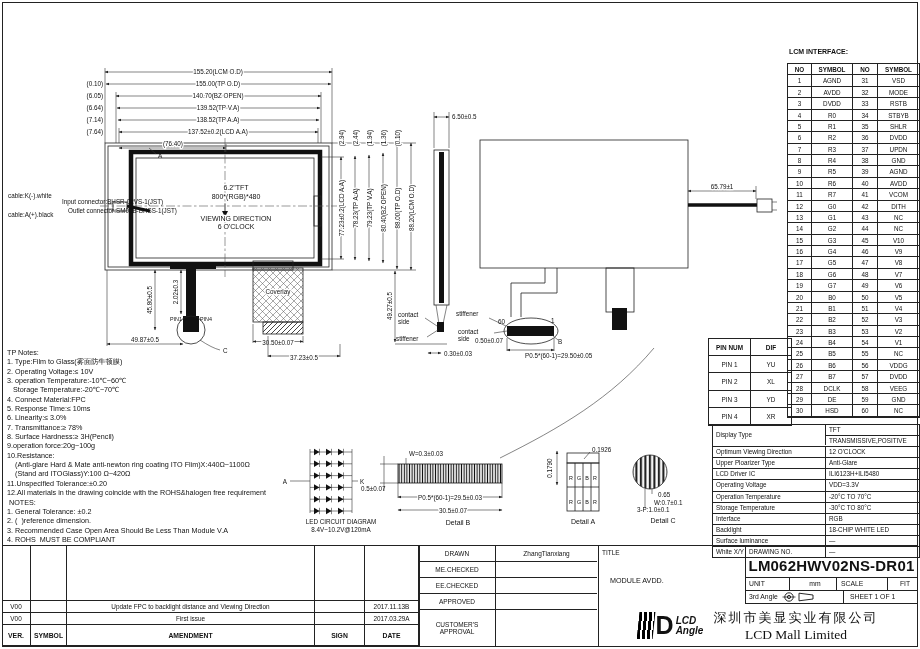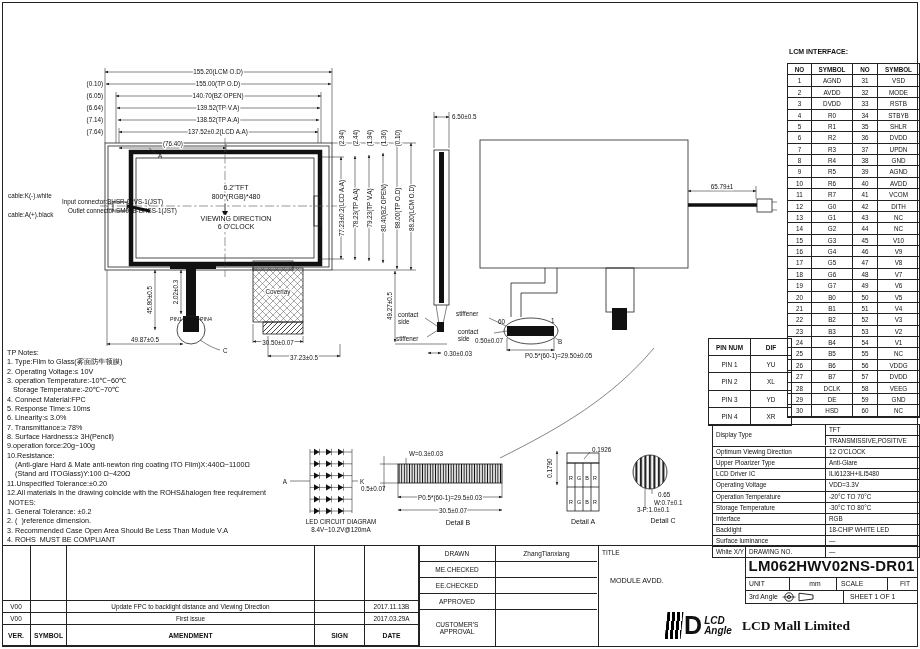--- a/index.html
+++ b/index.html
@@ -73,21 +73,21 @@
   .tb-angle{position:absolute;left:147px;top:44px;width:173px;height:13px;display:flex;border-bottom:1px solid #222;}
   .tb-angle .a1{width:94px;border-right:1px solid #222;display:flex;align-items:center;padding-left:4px;font-size:6.8px;gap:4px;}
   .tb-angle .a2{flex:1;display:flex;align-items:center;padding-left:6px;font-size:6.8px;}
   .tb-company{position:absolute;left:0;top:57px;width:320px;height:45px;display:flex;align-items:center;justify-content:center;gap:10px;}
   .logo{display:flex;align-items:center;gap:2px;}
   .logo-bars{width:16px;height:27px;background:repeating-linear-gradient(90deg,#000 0 3px,#fff 3px 5px);transform:skewX(-6deg);}
   .logo-d{font-size:25px;font-weight:bold;line-height:25px;}
   .logo-txt{display:flex;flex-direction:column;font-weight:bold;font-style:italic;font-size:10px;line-height:10px;}
   .comp{display:flex;flex-direction:column;align-items:center;}
   .comp-cn{font-size:13px;letter-spacing:2px;}
-  .comp-en{font-size:13.5px;font-weight:bold;font-family:"Liberation Serif",serif;}
+  .comp-en{font-size:13.5px;font-weight:normal;font-family:"Liberation Serif",serif;}
 </style>
 </head>
 <body>
 
 <div class="wrap">
 <div class="sheet-border"></div>
 
 <svg width="920" height="649" viewBox="0 0 920 649">
   <defs>
     <marker id="ar" viewBox="0 0 10 10" refX="8.5" refY="5" markerWidth="6" markerHeight="6" orient="auto-start-reverse">
@@ -642,18 +642,19 @@
   <div class="tb-company">
     <div class="logo">
       <div class="logo-bars"></div>
       <div class="logo-d">D</div>
       <div class="logo-txt">
         <span>LCD</span>
         <span>Angle</span>
       </div>
     </div>
     <div class="comp">
+      <div class="comp-cn">深圳市美显实业有限公司</div>
       <div class="comp-en">LCD Mall Limited</div>
     </div>
   </div>
 </div>
 
 </div>
 
 </body></html>

